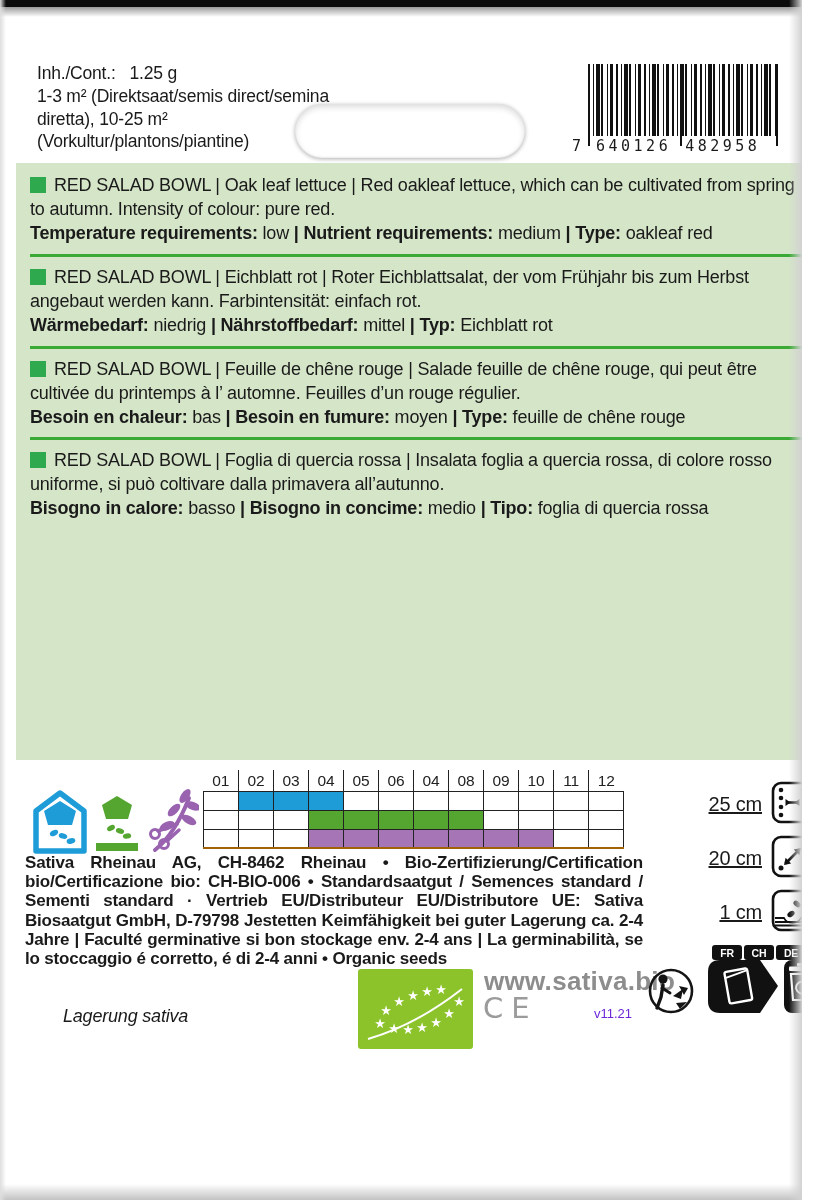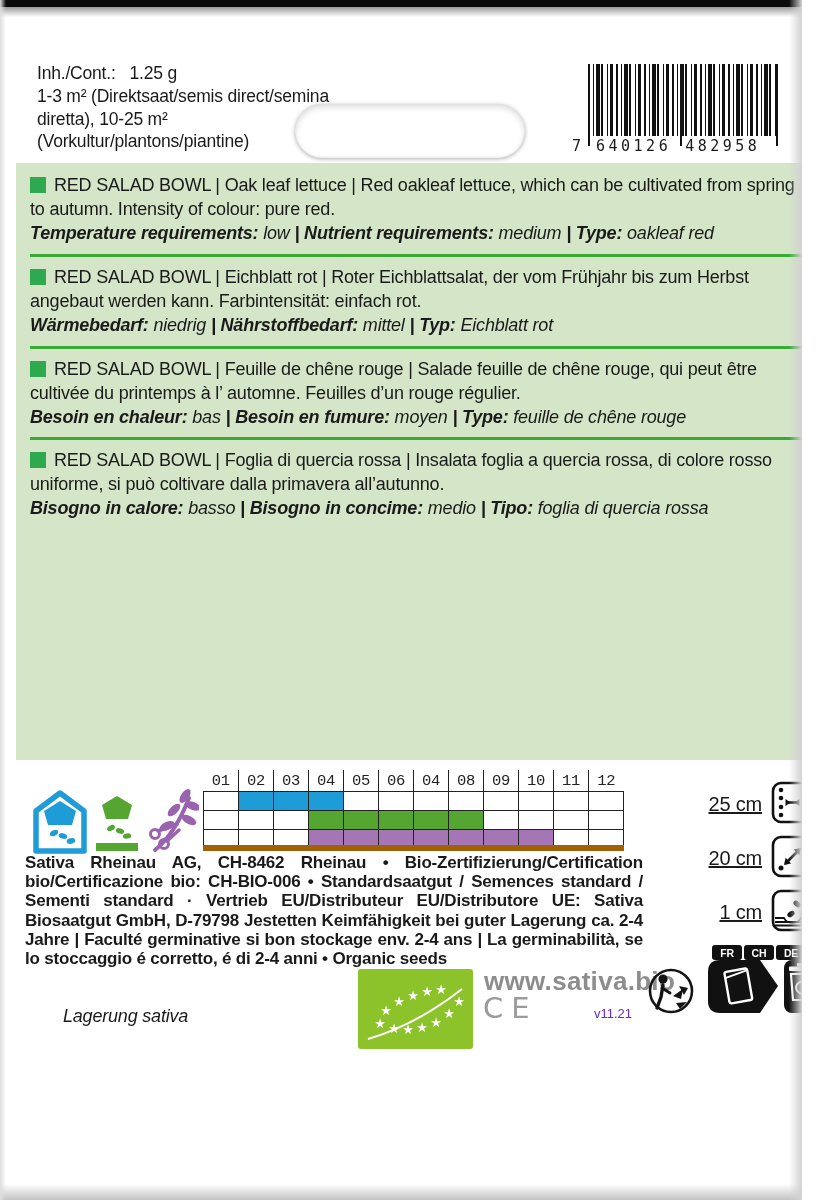--- a/index.html
+++ b/index.html
@@ -34,28 +34,28 @@
           font-size:15px;letter-spacing:0;}
   .digits .prefix{width:16px;letter-spacing:0;}
   .digits .grp{background:#fff;letter-spacing:3.5px;padding:0 2px;}
   .digits .grp1{margin-left:6px;} .digits .grp2{margin-left:10px;}
 
   
   .green-panel{position:absolute;left:16px;top:163px;width:806px;height:597px;
                box-sizing:border-box;padding:11px 14px 0 14px;}
   .lang-section{font-size:18px;line-height:1.33;}
   .bullet{display:inline-block;width:16px;height:16px;margin-right:8px;vertical-align:-2px;}
-  .specs{margin-top:1px;font-style:italic;}
+  .specs{margin-top:1px;}
   .specs b{letter-spacing:-0.2px;}
   .divider{height:3px;margin:8px 0 9px 0;}
 
   
   .cal-icons{position:absolute;left:33px;top:784px;display:flex;align-items:flex-end;gap:7px;}
   .cal-grid{position:absolute;left:203px;top:770px;}
-  .cal-table{border-collapse:collapse;border-bottom:6px solid #a16207;font-family:Liberation Mono, monospace;}
+  .cal-table{border-collapse:collapse;border-bottom:2px solid #a16207;}
   .cal-table td{width:35px;height:19px;padding:0;box-sizing:border-box;}
   .cal-head td{border:0;border-left:1.5px solid #222;font-size:15.5px;text-align:center;
                color:#222;height:21px;vertical-align:bottom;padding-bottom:1px;}
   .cal-head td:first-child{border-left:0;}
   .cal-row td{border:1.2px solid #222;}
 
   
   .spacing-col{position:absolute;left:694px;top:781px;width:120px;text-decoration:underline;}
   .spacing-row{display:flex;align-items:center;justify-content:flex-end;gap:9px;margin-bottom:7px;}
   .spacing-label{font-size:20px;}

